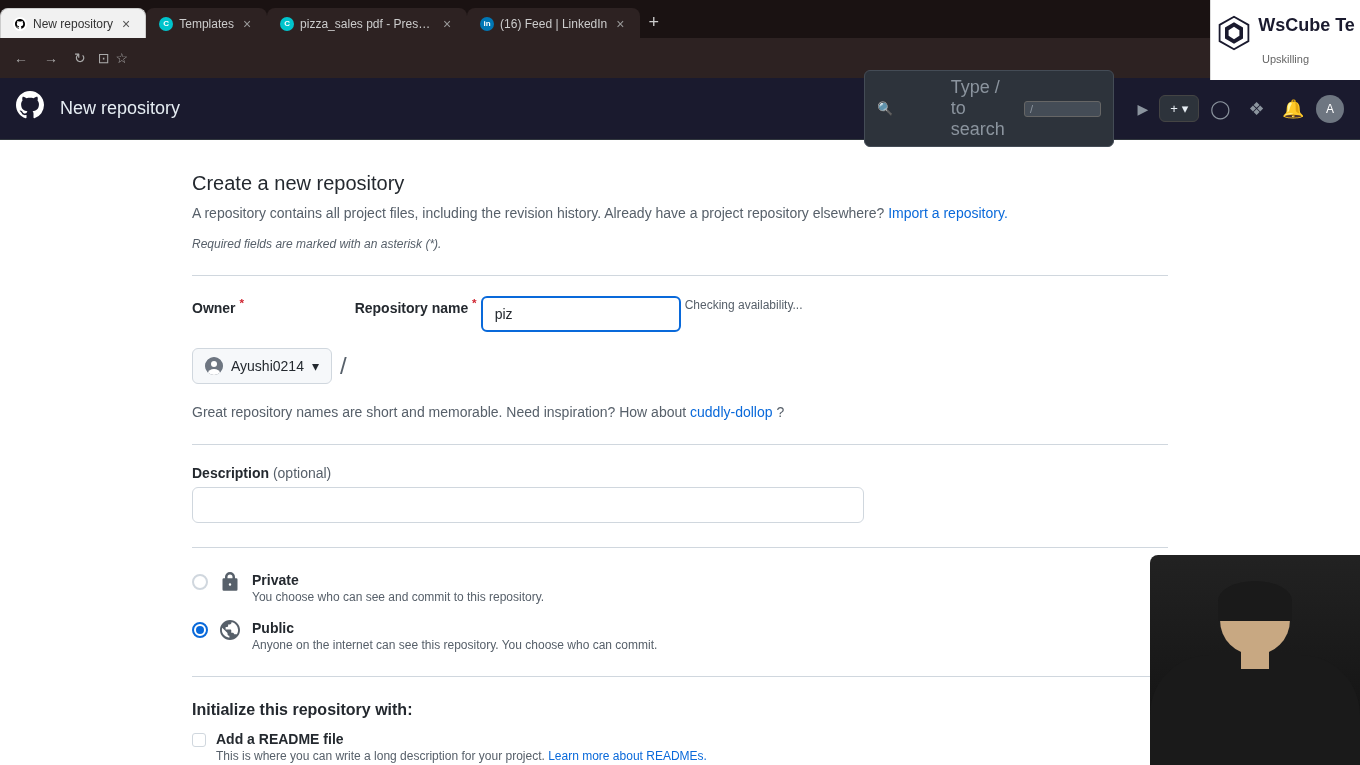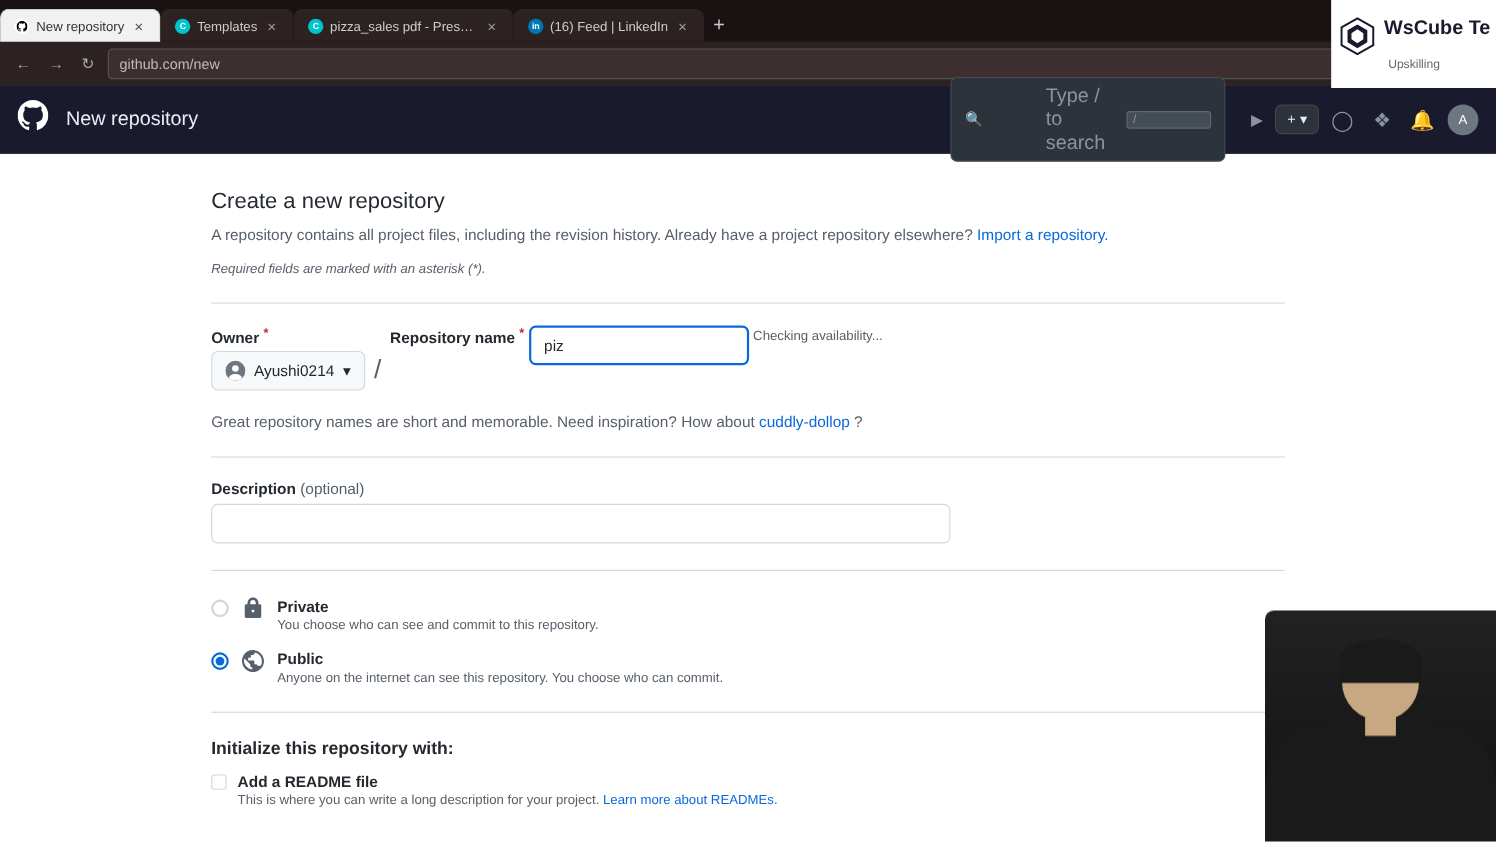--- a/index.html
+++ b/index.html
@@ -51,21 +51,21 @@
     .intro-text { font-size: 14px; color: #57606a; margin-bottom: 4px; }
     .intro-link { color: #0969da; text-decoration: none; }
     .required-note { font-size: 12px; color: #57606a; margin: 16px 0 24px; font-style: italic; }
     .divider { border: none; border-top: 1px solid #d0d7de; margin: 20px 0; }
 
     
     .owner-repo-row { display: flex; align-items: flex-start; gap: 0; margin-bottom: 20px; }
     .field-group { display: flex; flex-direction: column; gap: 4px; }
     .field-label { font-size: 14px; font-weight: 600; color: #24292f; }
     .field-label sup { color: #cf222e; }
-    .owner-select { display: flex; align-items: center; gap: 8px; border: 1px solid #d0d7de; border-radius: 6px; padding: 5px 12px; background: #f6f8fa; cursor: pointer; font-size: 14px; color: #24292f; height: 36px; }
+    .owner-select { display: flex; align-items: center; gap: 8px; border: 1px solid #d0d7de; border-radius: 6px; padding: 5px 12px; background: #f6f8fa; cursor: pointer; font-size: 14px; color: #24292f; height: 36px; margin-top: 28px; }
     .owner-avatar { width: 18px; height: 18px; border-radius: 50%; background: #8b949e; }
     .slash { font-size: 24px; color: #57606a; padding: 0 8px; align-self: flex-end; margin-bottom: 4px; }
     .repo-name-group { display: flex; flex-direction: row; gap: 4px; min-width: 200px; }
     .repo-input { border: 2px solid #0969da; border-radius: 6px; padding: 5px 12px; font-size: 14px; color: #24292f; height: 36px; width: 200px; outline: none; }
     .checking-text { font-size: 12px; color: #57606a; margin-top: 2px; }
 
     
     .inspiration { font-size: 14px; color: #57606a; margin-bottom: 24px; }
     .inspiration a { color: #0969da; text-decoration: none; }
 
@@ -133,23 +133,20 @@
         <span class="tab-title">(16) Feed | LinkedIn</span>
         <span class="tab-close">×</span>
       </div>
       <span class="tab-new">+</span>
     </div>
 
     <div class="address-bar">
       <span class="nav-btn">←</span>
       <span class="nav-btn">→</span>
       <span class="nav-btn">↻</span>
-      <div class="address-input">
-        <span>github.com/new</span>
-      </div>
       <div class="address-right">
         <span class="addr-icon">⊡</span>
         <span class="addr-icon">☆</span>
       </div>
     </div>
   </div>
 
   <div class="wscube-badge">
     <div class="wscube-logo">
       <svg class="wscube-hex" viewBox="0 0 40 40">

